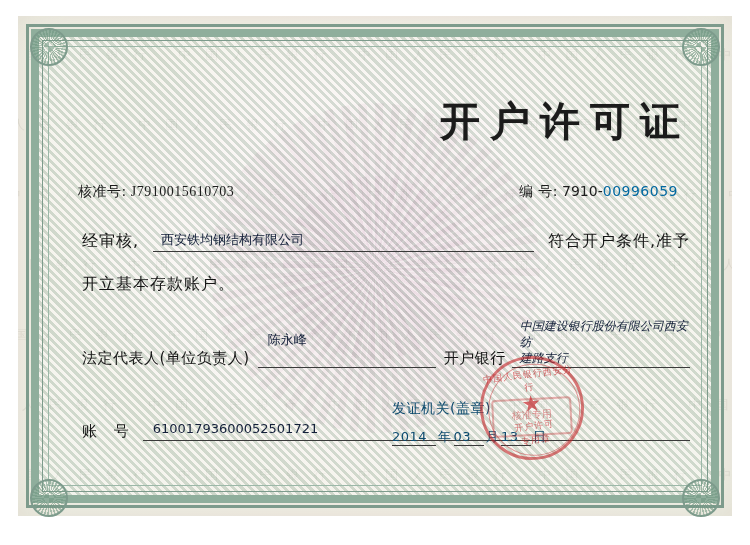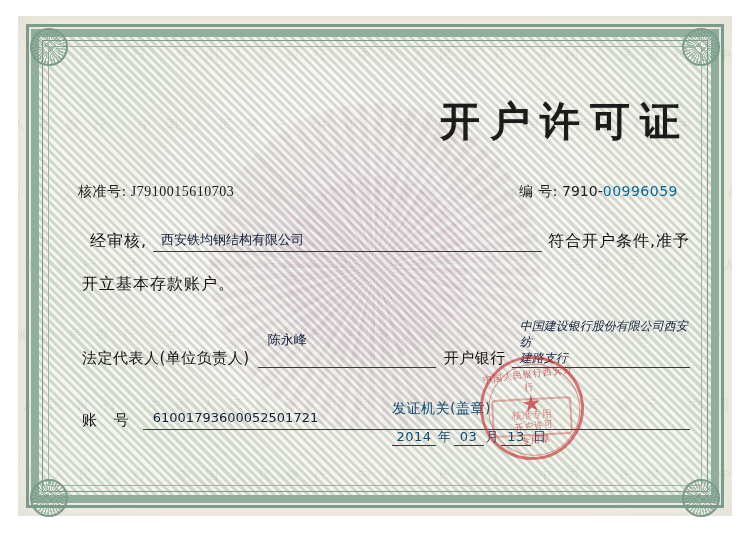--- a/index.html
+++ b/index.html
@@ -196,22 +196,21 @@
     margin-top: 30px;
     padding-left: 22px;
     font-family: "DejaVu Sans", sans-serif;
     font-size: 16px;
     color: #161616;
   }
 
   .line1 {
     display: flex;
     align-items: flex-end;
-    gap: 0px;
-    margin-left: 8px;
+    gap: 8px;
   }
   .line1 .lead { white-space: nowrap; letter-spacing: 1px; }
   .fill {
     flex: 1;
     border-bottom: 1px solid #3a3a3a;
     margin: 0 6px;
     padding: 0 4px 1px 8px;
     font-family: "DejaVu Sans", sans-serif;
     font-size: 13px;
     color: #14203a;
@@ -260,21 +259,21 @@
     font-size: 12px;
     line-height: 16px;
     color: #14203a;
     white-space: pre-line;
     font-style: italic;
   }
 
   .row-acct {
     display: flex;
     align-items: flex-end;
-    margin-top: 42px;
+    margin-top: 53px;
     padding-left: 22px;
     font-family: "DejaVu Sans", sans-serif;
     font-size: 15px;
     color: #161616;
   }
   .row-acct .lbl { white-space: nowrap; letter-spacing: 6px; }
   .acct-fill {
     flex: 1;
     border-bottom: 1px solid #3a3a3a;
     margin-left: 8px;
@@ -301,21 +300,21 @@
   .date-line {
     display: flex;
     align-items: flex-end;
     gap: 2px;
     font-size: 13px;
     letter-spacing: 0.5px;
   }
   .date-line .seg {
     border-bottom: 1px solid #3a3a3a;
     min-width: 30px;
-    text-align: center;
+    text-align: left;
     padding-bottom: 1px;
   }
   .date-line .seg.year { min-width: 44px; }
 
   
   .seal {
     position: absolute;
     left: 420px;
     top: 300px;
     width: 104px;

